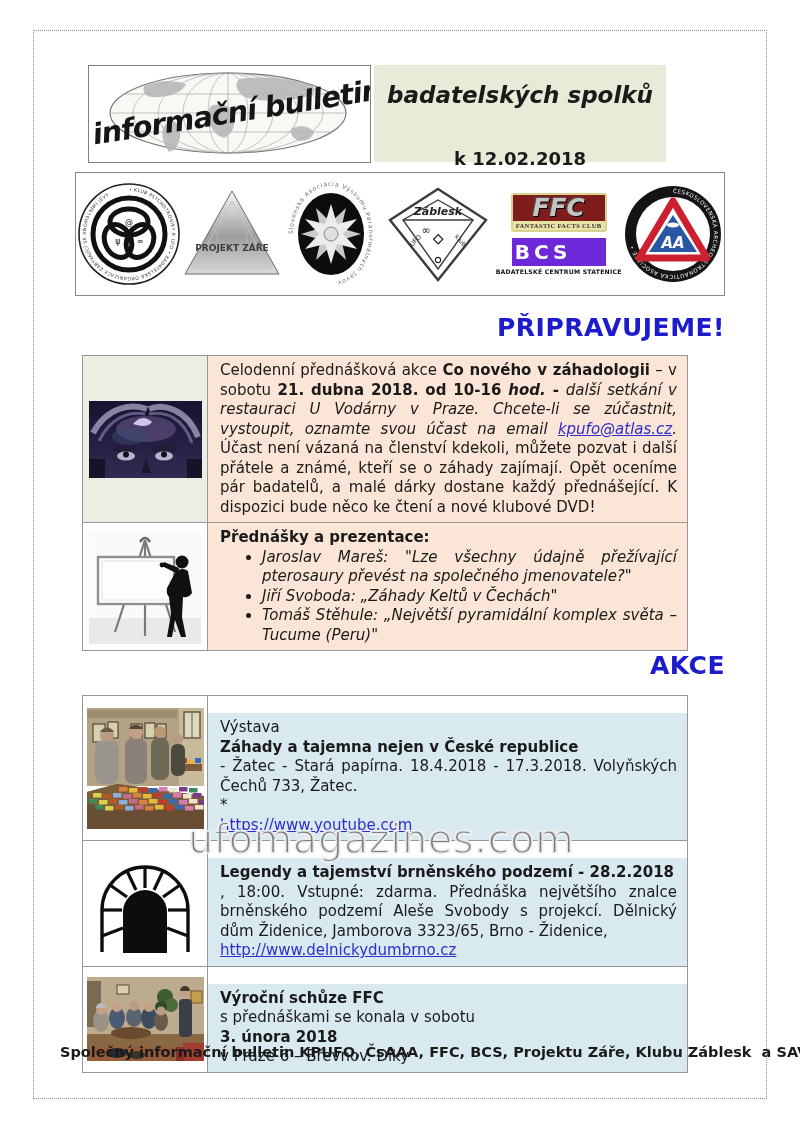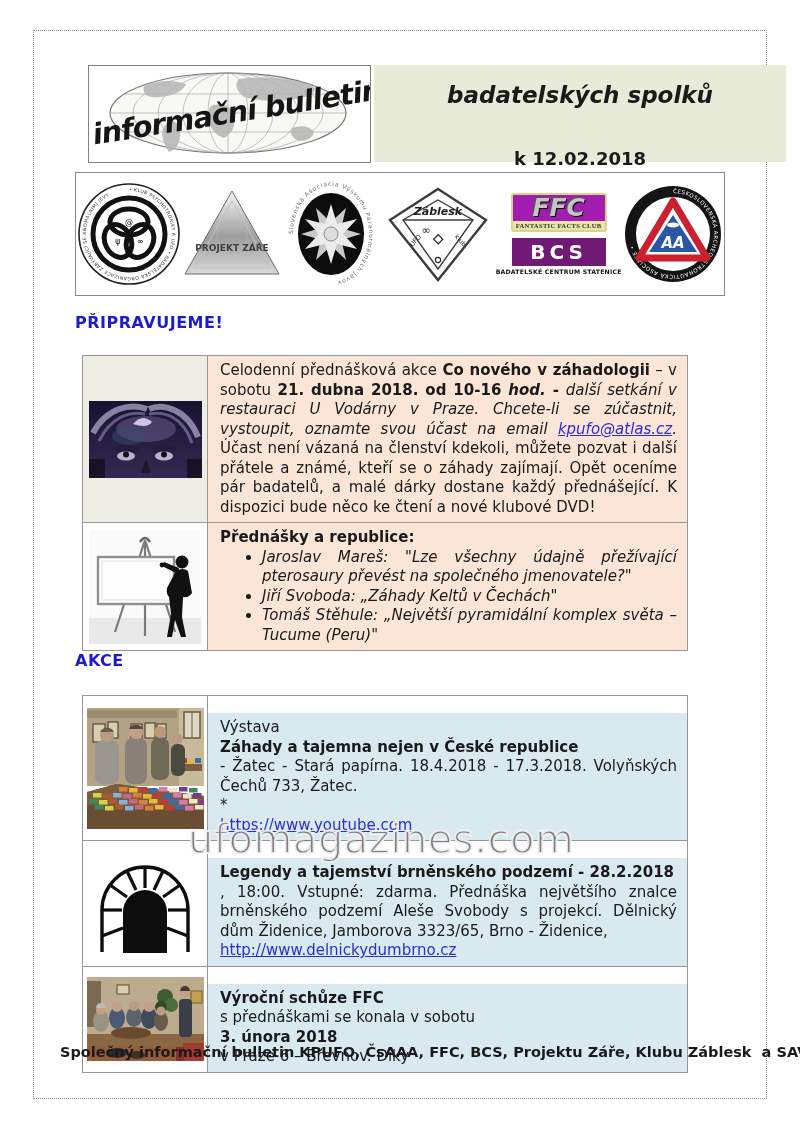--- a/index.html
+++ b/index.html
@@ -8,37 +8,37 @@
     font-family:"DejaVu Sans","Liberation Sans",sans-serif;color:#1a1a1a;
     overflow:hidden;
   }
   svg text{font-family:"DejaVu Sans","Liberation Sans",sans-serif;}
   .frame{position:absolute;left:33px;top:30px;width:732px;height:1067px;border:1px dotted #8f8f8f;}
 
   
   .header-left{position:absolute;left:88px;top:65px;width:281px;height:96px;background:#fff;border:1px solid #808080;overflow:hidden;}
   .logo-text{position:absolute;left:2px;top:30px;width:278px;text-align:center;font-size:29px;font-weight:bold;font-style:italic;
     transform:rotate(-9deg);letter-spacing:-1px;color:#151515;white-space:nowrap;}
-  .header-right{position:absolute;left:374px;top:65px;width:412px;height:97px;background:var(--sage,#e8ebd8);}
+  .header-right{position:absolute;left:374px;top:65px;width:292px;height:97px;background:var(--sage,#e8ebd8);}
   .hr-title{margin-top:17px;text-align:center;font-size:23px;font-weight:bold;font-style:italic;}
   .hr-date{margin-top:40px;text-align:center;font-size:18px;font-weight:bold;}
 
   
   .logos{position:absolute;left:75px;top:172px;width:648px;height:122px;background:#fff;border:1px solid #8a8a8a;
     display:flex;align-items:center;justify-content:space-evenly;}
   .logo-wrap{display:flex;flex-direction:column;align-items:center;justify-content:center;}
-  .ffc-box{width:92px;background:#a21caf;border:2px solid #d8d490;border-radius:3px;text-align:center;}
+  .ffc-box{width:92px;background:#7f1d1d;border:2px solid #d8d490;border-radius:3px;text-align:center;}
   .ffc-title{font-size:25px;font-weight:bold;font-style:italic;color:#c4c4c4;line-height:26px;text-shadow:1px 1px 0 #000,-1px -1px 0 #555;}
   .ffc-sub{background:#e9e4a6;color:#333;font-size:6.6px;font-weight:bold;padding:1px 0;letter-spacing:.3px;font-family:Liberation Serif, serif;}
-  .bcs-box{margin-top:6px;width:88px;background:#701a75;color:#fff;text-align:center;font-size:20px;font-weight:bold;letter-spacing:4px;padding:2px 3px;}
+  .bcs-box{margin-top:6px;width:88px;background:#6d28d9;color:#fff;text-align:left;font-size:20px;font-weight:bold;letter-spacing:4px;padding:2px 3px;}
   .bcs-sub{font-size:6.2px;font-weight:bold;color:#111;margin-top:2px;text-align:center;letter-spacing:.2px;}
 
   
-  .sec-heading{position:absolute;left:75px;width:650px;text-align:left;color:var(--heading_blue,#1c1ccd);
-    font-size:16px;font-weight:bold;letter-spacing:.5px;}
+  .sec-heading{position:absolute;left:75px;width:650px;text-align:right;color:var(--heading_blue,#1c1ccd);
+    font-size:25px;font-weight:bold;letter-spacing:.5px;}
   .h-prep{top:313px;}
   .h-akce{top:651px;}
 
   
   .tbl{position:absolute;left:82px;width:606px;border:1px solid #979797;box-sizing:border-box;}
   .table1{top:355px;}
   .table2{top:695px;}
   .trow{display:flex;}
   .trow + .trow{border-top:1px solid #979797;}
   .cell-img{width:125px;flex:0 0 125px;border-right:1px solid #979797;display:flex;align-items:center;justify-content:center;box-sizing:border-box;background:#fff;}
@@ -215,21 +215,21 @@
         <path d="M51,12 q5,-8 10,0" fill="none" stroke="#666" stroke-width="2.4"></path>
         <rect x="9" y="27" width="76" height="47" fill="#fefefe" stroke="#8f8f8f" stroke-width="2.4"></rect>
         <rect x="13" y="31" width="68" height="39" fill="#fdfdfd" stroke="#e2e2e2" stroke-width="1"></rect>
         <circle cx="93" cy="32" r="6.5" fill="#111"></circle>
         <path d="M87,41 q7,-4 12,0 l4,22 q-3,5 -9,4 l-1,20 4,20 h-5 l-6,-17 -3,17 h-5 l4,-23 -2,-17 q-3,-3 -2,-9z" fill="#111"></path>
         <path d="M89,44 L73,36 l2,-4 15,6z" fill="#111"></path>
         <circle cx="73" cy="35" r="2.4" fill="#111"></circle>
       </svg>
     </div>
     <div class="cell-text peach">
-      <div class="lect-head">Přednášky a republice:</div>
+      <div class="lect-head">Přednášky a prezentace:</div>
       <ul class="lect-list">
           <li>Jaroslav Mareš: "Lze všechny údajně přežívající pterosaury převést na společného jmenovatele?"</li>
           <li>Jiří Svoboda: „Záhady Keltů v Čechách"</li>
           <li>Tomáš Stěhule: „Největší pyramidální komplex světa – Tucume (Peru)"</li>
         </ul>
     </div>
   </div>
 </div>
 
 <div class="sec-heading h-akce">AKCE</div>

